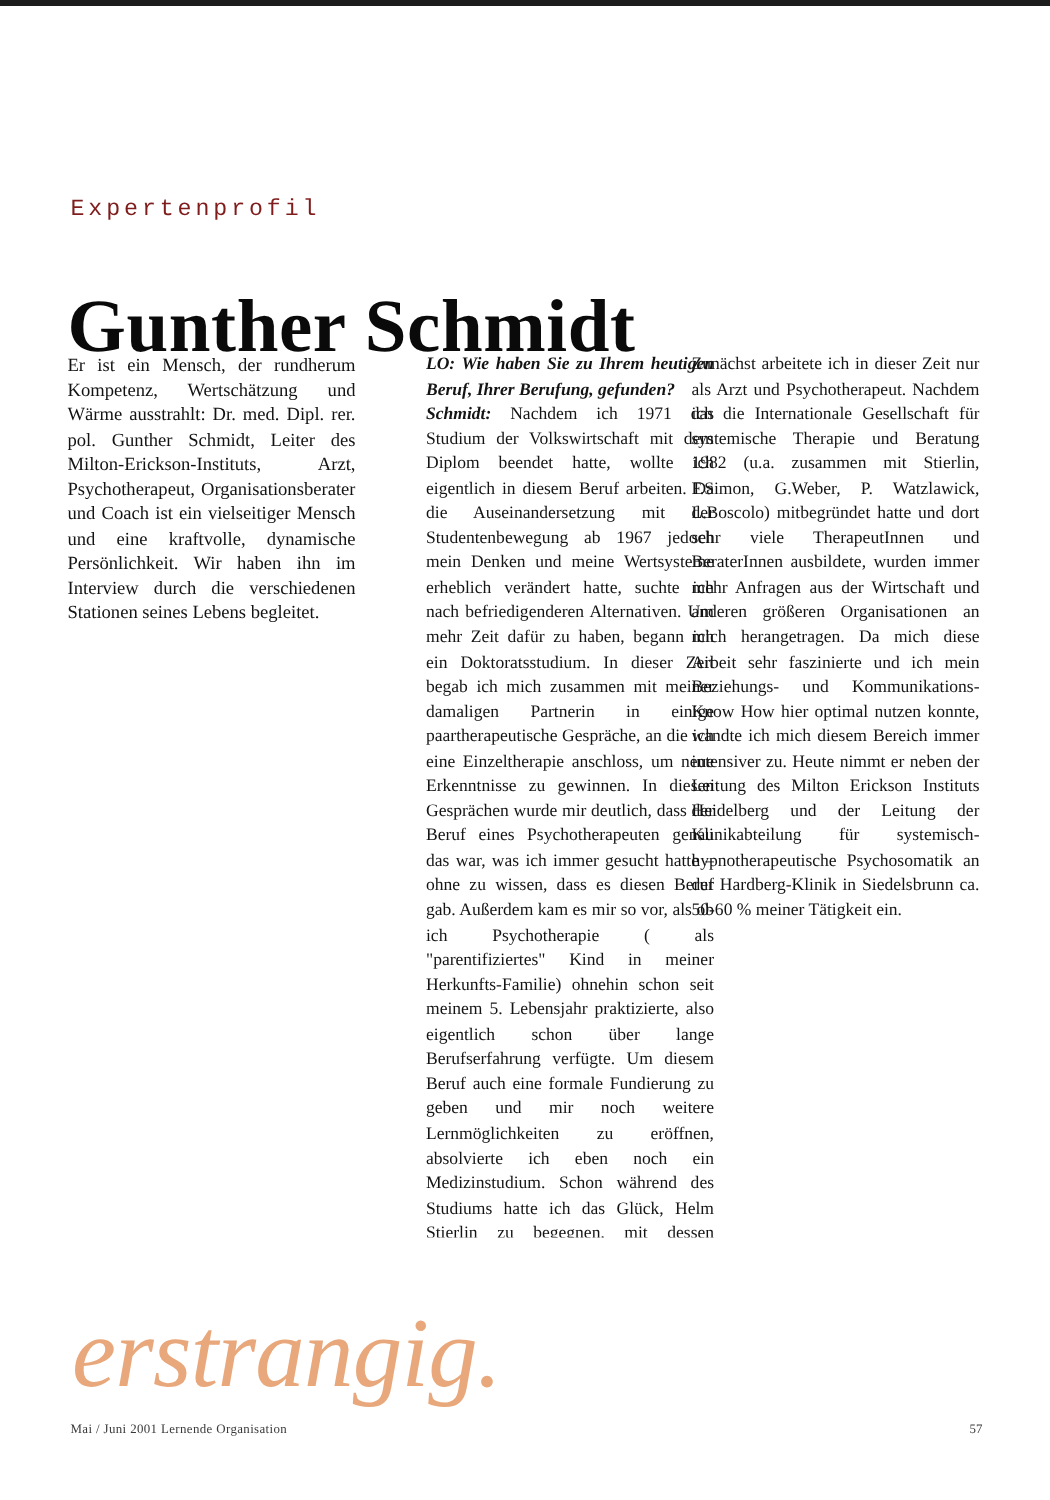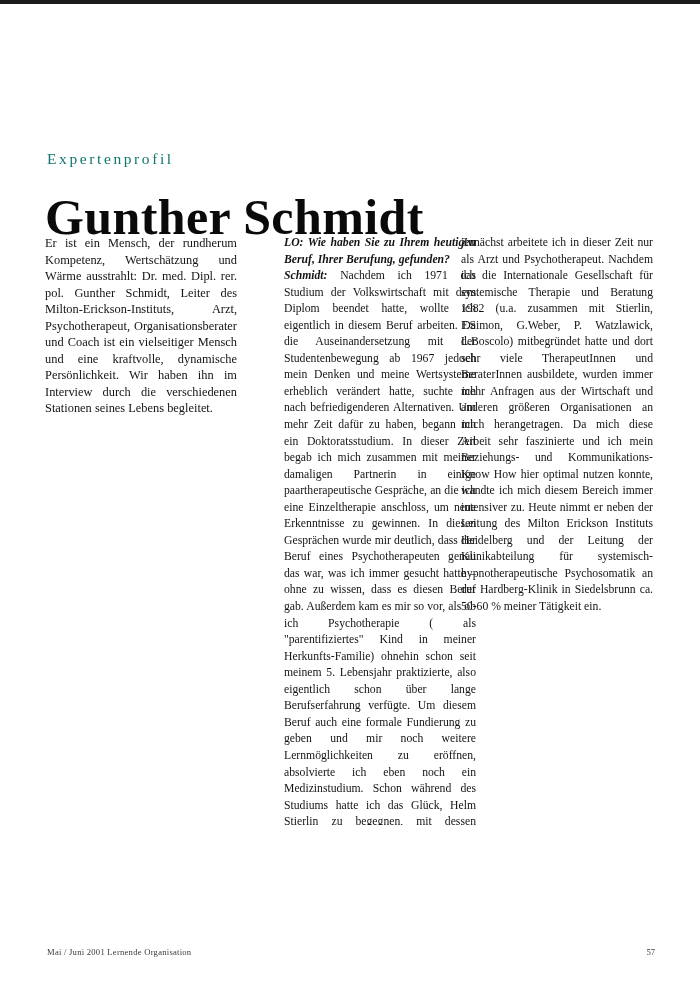--- a/index.html
+++ b/index.html
@@ -31,26 +31,25 @@
     top: 4px; left: 0;
     width: 700px;
     height: 996px;
   }
 
   
   .kicker {
     position: absolute;
     left: 47px;
     top: 126px;
-    font-family: Liberation Serif, serif;
+    font-family: Liberation Mono, monospace;
     font-size: 15.5px;
     letter-spacing: 2.6px;
-    color: #0f766e;
+    color: #7f1d1d;
     white-space: nowrap;
-    margin-top: 20px;
   }
   .headline {
     position: absolute;
     left: 45px;
     top: 150px;
     font-family: "Liberation Serif", "DejaVu Serif", serif;
     font-weight: bold;
     font-size: 50px;
     letter-spacing: 0.4px;
     color: #0a0a0a;
@@ -164,19 +163,20 @@
       <p><span class="q">LO:</span><span class="q"> Wie haben Sie zu Ihrem heutigen Beruf, Ihrer Berufung, gefunden?</span></p>
       <p><span class="speaker">Schmidt:</span><span> Nachdem ich 1971 das Studium der Volkswirtschaft mit dem Diplom beendet hatte, wollte ich eigentlich in diesem Beruf arbeiten. Da die Auseinandersetzung mit der Studentenbewegung ab 1967 jedoch mein Denken und meine Wertsysteme erheblich verändert hatte, suchte ich nach befriedigenderen Alternativen. Um mehr Zeit dafür zu haben, begann ich ein Doktoratsstudium. In dieser Zeit begab ich mich zusammen mit meiner damaligen Partnerin in einige paartherapeutische Gespräche, an die ich eine Einzeltherapie anschloss, um neue Erkenntnisse zu gewinnen. In diesen Gesprächen wurde mir deutlich, dass der Beruf eines Psychotherapeuten genau das war, was ich immer gesucht hatte – ohne zu wissen, dass es diesen Beruf gab. Außerdem kam es mir so vor, als ob ich Psychotherapie ( als "parentifiziertes" Kind in meiner Herkunfts-Familie) ohnehin schon seit meinem 5. Lebensjahr praktizierte, also eigentlich schon über lange Berufserfahrung verfügte. Um diesem Beruf auch eine formale Fundierung zu geben und mir noch weitere Lernmöglichkeiten zu eröffnen, absolvierte ich eben noch ein Medizinstudium. Schon während des Studiums hatte ich das Glück, Helm Stierlin zu begegnen, mit dessen Unterstützung ich die gesamte Entwicklung von der Familientherapie zu den immer effektiver werdenden Konzepten der systemischen Beratung mitmachen und mitgestalten konnte. Ich verdanke gerade Helm sehr viel.</span></p>
     </div>
 
     <div class="col col-3 body-col" style="overflow: hidden;">
       <p>Zunächst arbeitete ich in dieser Zeit nur als Arzt und Psychotherapeut. Nachdem ich die Internationale Gesellschaft für systemische Therapie und Beratung 1982 (u.a. zusammen mit Stierlin, F.Simon, G.Weber, P. Watzlawick, L.Boscolo) mitbegründet hatte und dort sehr viele TherapeutInnen und BeraterInnen ausbildete, wurden immer mehr Anfragen aus der Wirtschaft und anderen größeren Organisationen an mich herangetragen. Da mich diese Arbeit sehr faszinierte und ich mein Beziehungs- und Kommunikations-Know How hier optimal nutzen konnte, wandte  ich mich diesem Bereich immer intensiver zu. Heute nimmt er neben der Leitung des Milton Erickson Instituts Heidelberg und der Leitung der Klinikabteilung für systemisch-hypnotherapeutische Psychosomatik an der Hardberg-Klinik in Siedelsbrunn ca. 50-60 % meiner Tätigkeit ein.</p>
     </div>
 
   </div>
 
+  <div class="display-word">erstrangig.</div>
 
   <div class="footer">
     <span class="footer-left">Mai / Juni 2001 Lernende Organisation</span>
     <span class="footer-page">57</span>
   </div>
 
 </div>
 
 </body></html>

